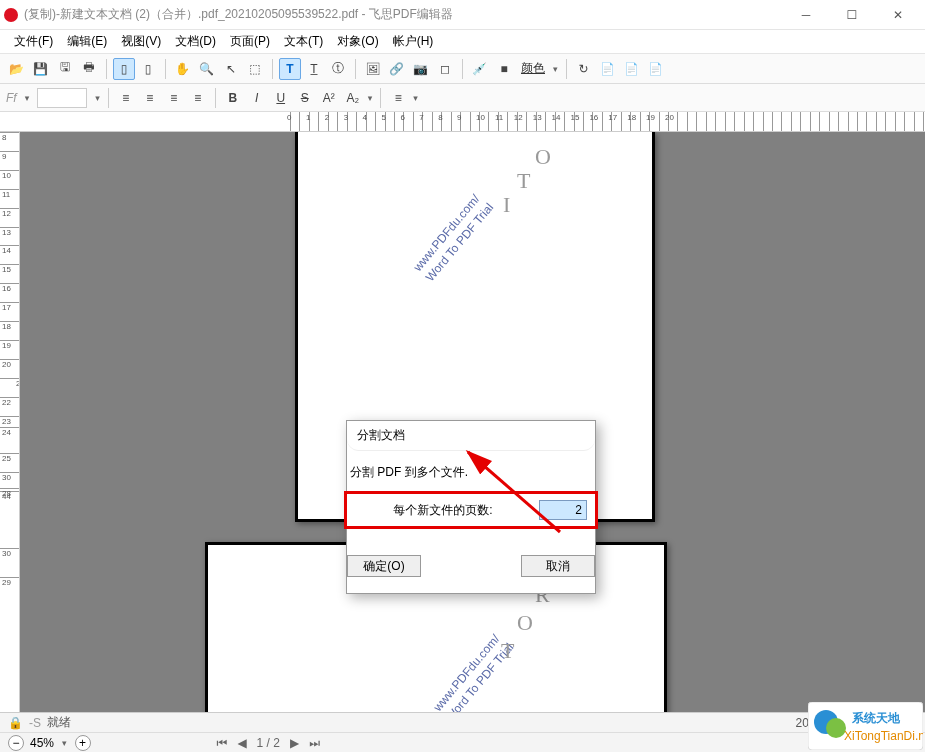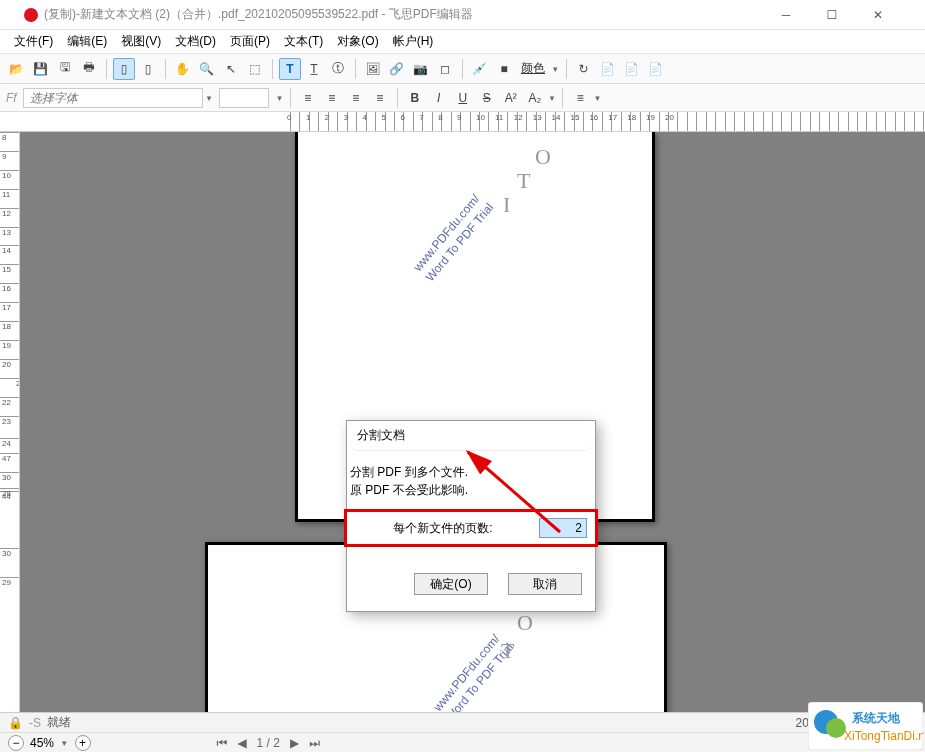--- a/index.html
+++ b/index.html
@@ -1,18 +1,18 @@
 <!DOCTYPE html>
 <html><head>
 <meta charset="utf-8">
 <style>
 * { margin: 0; padding: 0; box-sizing: border-box; font-family: "Microsoft YaHei", "SimSun", sans-serif; font-size: 12px; }
 body { background: #fff; width: 925px; height: 752px; overflow: hidden; position: relative; }
 
-.title-bar { height: 30px; display: flex; align-items: center; padding: 0 24px; background: #fff; border-bottom: 1px solid #e5e5e5; }
+.title-bar { height: 30px; display: flex; align-items: center; padding: 0 4px; background: #fff; border-bottom: 1px solid #e5e5e5; }
 .title-bar .app-icon { width: 14px; height: 14px; background: #d12; border-radius: 50%; margin-right: 6px; flex-shrink: 0; }
 .title-bar .title { flex: 1; color: #888; font-size: 12px; }
 .win-controls { display: flex; gap: 0; }
 .win-controls span { width: 46px; height: 30px; display: flex; align-items: center; justify-content: center; color: #555; cursor: pointer; }
 
 .menu-bar { height: 24px; display: flex; align-items: center; padding: 0 8px; gap: 2px; border-bottom: 1px solid #e5e5e5; }
 .menu-bar span { padding: 2px 6px; cursor: pointer; }
 
 .toolbar { height: 30px; display: flex; align-items: center; padding: 2px 6px; gap: 2px; border-bottom: 1px solid #dcdcdc; background: #fafafa; }
 .tb-btn { width: 22px; height: 22px; display: inline-flex; align-items: center; justify-content: center; cursor: pointer; color: #444; border-radius: 2px; }
@@ -44,21 +44,21 @@
 .wm-rotate { transform: rotate(-50deg); font-size: 13px; color: #5a6aa8; line-height: 1.3; }
 .wm-letters span { position: absolute; font-size: 22px; color: #999; font-family: Georgia, serif; }
 
 .dialog { position: absolute; left: 326px; top: 288px; width: 250px; background: #fff; border: 1px solid #999; box-shadow: 4px 4px 12px rgba(0,0,0,0.3); z-index: 10; }
 .dialog-title { padding: 6px 10px; background: #fff; font-size: 12px; border-bottom: 1px solid #eee; border-radius: 12px; }
 .dialog-body { padding: 12px 3px; }
 .dialog-desc { font-size: 12px; line-height: 1.5; margin-bottom: 10px; }
 .dialog-row { display: flex; align-items: center; gap: 8px; border: 3px solid #e40000; padding: 6px 8px; margin: 0 -6px; }
 .dialog-row label { flex: 1; text-align: center; }
 .dialog-row input { width: 48px; height: 20px; border: 1px solid #7a9ac0; text-align: right; padding: 0 4px; background: #cce8ff; color: #000; }
-.dialog-buttons { display: flex; justify-content: flex-end; gap: 20px; padding: 14px 13px 16px; }
+.dialog-buttons { display: flex; justify-content: space-between; padding: 14px 0 16px; }
 .dialog-buttons button { width: 74px; height: 22px; border: 1px solid #999; background: #efefef; cursor: pointer; }
 
 .arrow-annotation { position: absolute; z-index: 11; pointer-events: none; }
 
 .status-bar { position: absolute; bottom: 20px; left: 0; right: 0; height: 20px; background: #f4f4f4; border-top: 1px solid #ccc; display: flex; align-items: center; padding: 0 8px; font-size: 11px; color: #555; }
 .status-left { display: flex; align-items: center; gap: 6px; }
 .status-right { margin-left: auto; display: flex; align-items: center; gap: 12px; }
 .lock-icon { color: #d9a400; }
 
 .zoom-bar { position: absolute; bottom: 0; left: 0; right: 0; height: 20px; background: #f4f4f4; border-top: 1px solid #ddd; display: flex; align-items: center; padding: 0 8px; gap: 6px; font-size: 11px; }
@@ -123,21 +123,20 @@
   <span class="tb-drop">▾</span>
   <span class="tb-sep"></span>
   <span class="tb-btn">↻</span>
   <span class="tb-btn">📄</span>
   <span class="tb-btn">📄</span>
   <span class="tb-btn">📄</span>
 </div>
 
 <div class="font-bar">
   <span style="font-style:italic;color:#999;margin-right:4px;">Ff</span>
-  <input class="font-name" placeholder="选择字体" style="">
   <span class="tb-drop">▾</span>
   <input class="font-size" style="">
   <span class="tb-drop">▾</span>
   <span class="tb-sep"></span>
   <span class="tb-btn">≡</span>
   <span class="tb-btn">≡</span>
   <span class="tb-btn">≡</span>
   <span class="tb-btn">≡</span>
   <span class="tb-sep"></span>
   <span class="tb-btn" style="font-weight:bold;">B</span>
@@ -189,22 +188,22 @@
       <div class="tick" style="top: 113.4px;">14</div>
       <div class="tick" style="top: 132.3px;">15</div>
       <div class="tick" style="top: 151.2px;">16</div>
       <div class="tick" style="top: 170.1px;">17</div>
       <div class="tick" style="top: 189px;">18</div>
       <div class="tick" style="top: 207.9px;">19</div>
       <div class="tick" style="top: 226.8px;">20</div>
       <div class="tick" style="top: 245.7px; padding-left: 16px;">21</div>
       <div class="tick" style="top: 264.6px;">22</div>
       <div class="tick" style="top: 283.5px;">23</div>
-      <div class="tick" style="top: 306px;">24</div>
-      <div class="tick" style="top: 321.3px;">47</div>
+      <div class="tick" style="top: 295px;">24</div>
+      <div class="tick" style="top: 321.3px;">25</div>
       <div class="tick" style="top: 340.2px;">30</div>
       <div class="tick" style="top: 359.1px;">44</div>
       <div class="tick" style="top: 356px;">28</div>
       <div class="tick" style="top: 396.9px; margin-top: 48px;">29</div>
       <div class="tick" style="top: 415.8px;">30</div>
     </div>
   <div class="canvas">
 
     <div class="page page1">
       <div class="watermark wm-rotate" style="left:110px; top:90px;">
@@ -230,21 +229,20 @@
         <span style="left:296px;top:96px;">T</span>
       </div>
       <div class="page-border"></div>
     </div>
 
     <div class="dialog">
       <div class="dialog-title">分割文档</div>
       <div class="dialog-body">
         <div class="dialog-desc">
           <div>分割 PDF 到多个文件.</div>
-          <div>原 PDF 不会受此影响.</div>
         </div>
         <div class="dialog-row">
           <label>每个新文件的页数:</label>
           <input value="2" style="">
         </div>
       </div>
       <div class="dialog-buttons">
         <button>确定(O)</button>
         <button>取消</button>
       </div>

